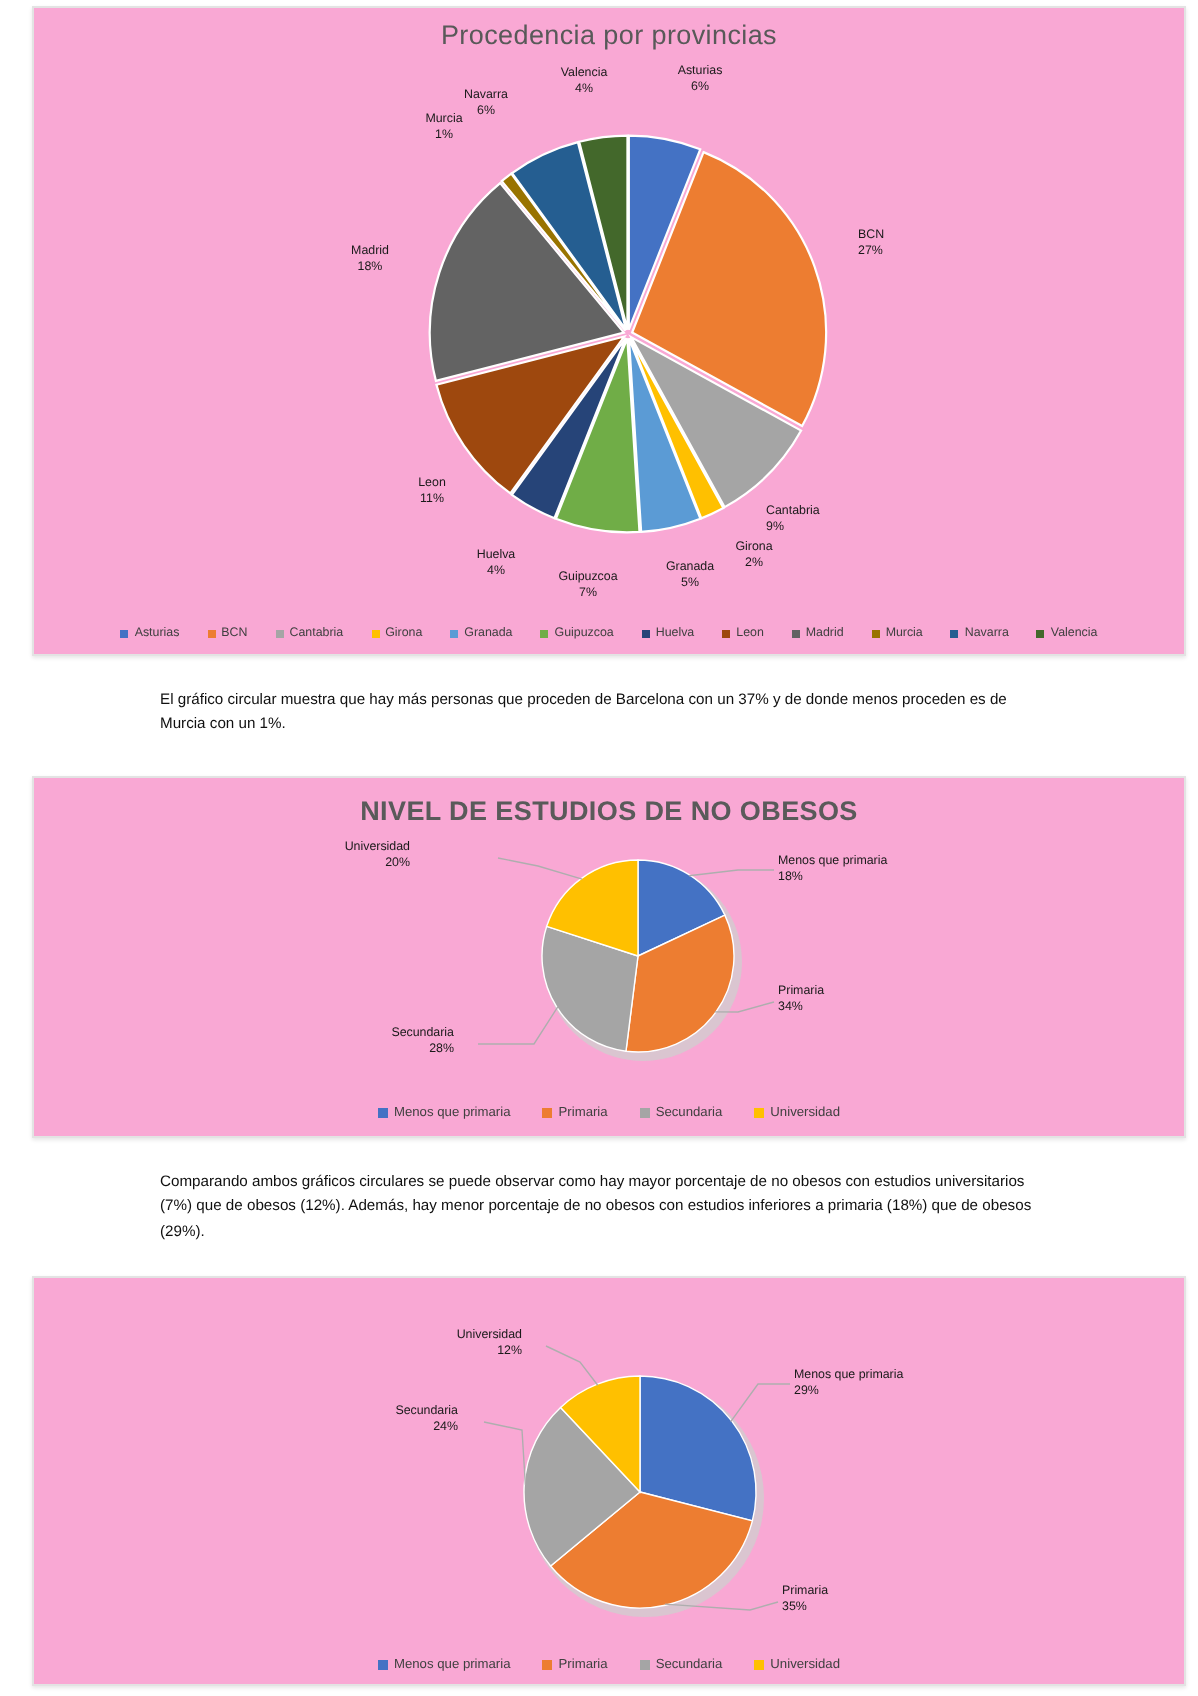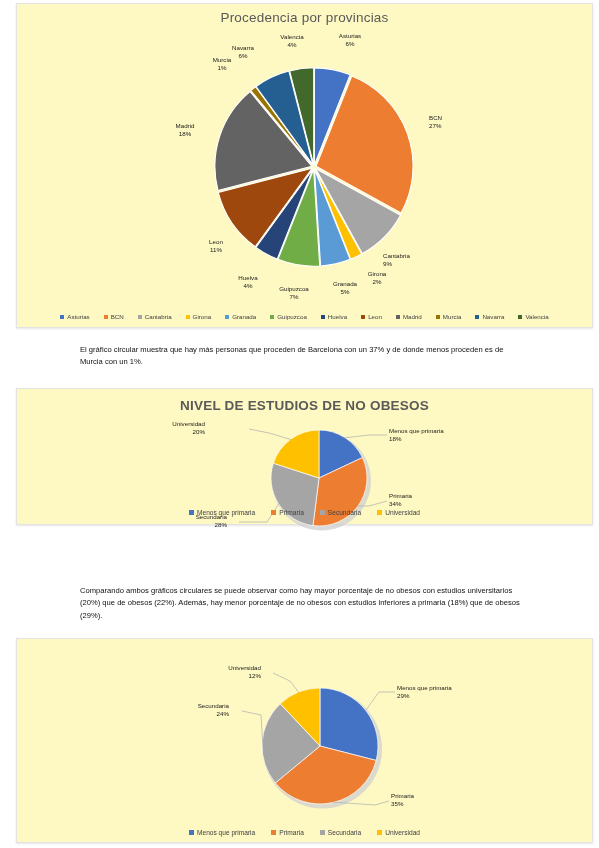--- a/index.html
+++ b/index.html
@@ -3,27 +3,27 @@
 <meta charset="utf-8">
 <style>
   html,body{margin:0;padding:0;}
   body{
     width:599px;height:848px;background:#ffffff;
     font-family:"Liberation Sans", sans-serif;
     color:#000;overflow:hidden;position:relative;
   }
   .chart-frame{
     position:absolute;left:16px;right:6px;
-    background:#fef9c3;
+    background:#f9a8d4;
     border:1px solid #e3e3e3;
     box-shadow:0 1px 2px rgba(0,0,0,0.10);
     box-sizing:border-box;
   }
   #chart1{top:3px;height:325px;}
-  #chart2{top:388px;height:137px;}
+  #chart2{top:388px;height:181px;}
   #chart3{top:638px;height:205px;}
 
   .chart-title{
     position:absolute;left:0;right:0;text-align:center;
     letter-spacing:.2px;
   }
   #t1{top:6px;font-size:13.5px;color:#595959;font-weight:400;}
   #t2{top:9px;font-size:13.5px;color:#5a5a5a;font-weight:700;}
   #t3{top:9px;font-size:13.5px;color:#1f3864;font-weight:700;}
 
@@ -231,21 +231,21 @@
         <span class="lg-sw" style="background: rgb(165, 165, 165);"></span>
         <span class="lg-tx">Secundaria</span>
       </div>
       <div class="lg-item">
         <span class="lg-sw" style="background: rgb(255, 192, 0);"></span>
         <span class="lg-tx">Universidad</span>
       </div>
     </div>
 </div>
 
-<div class="para" id="p2">Comparando ambos gráficos circulares se puede observar como hay mayor porcentaje de no obesos con estudios universitarios (20%) que de obesos (22%). Además, hay menor porcentaje de no obesos con estudios inferiores a primaria (18%) que de obesos (29%).</div>
+<div class="para" id="p2">Comparando ambos gráficos circulares se puede observar como hay mayor porcentaje de no obesos con estudios universitarios (7%) que de obesos (12%). Además, hay menor porcentaje de no obesos con estudios inferiores a primaria (18%) que de obesos (29%).</div>
 
 <div class="chart-frame" id="chart3">
   <div class="plot" id="plot3">
       <svg width="587" height="203" viewBox="0 0 587 203" style="position: absolute; left: 0px; top: 0px;">
         <ellipse cx="305.5" cy="110" rx="59.5" ry="59.5" fill="#cfcfcf" opacity="0.75"></ellipse>
         <path d="M 303 107 L 303 49 A 58 58 0 0 1 359.17782334546064 121.42401345556156 Z" fill="#4472C4" stroke="#ffffff" stroke-width="0.7"></path>
         <path d="M 303 107 L 359.17782334546064 121.42401345556156 A 58 58 0 0 1 258.3102319190042 143.970591405424 Z" fill="#ED7D31" stroke="#ffffff" stroke-width="0.7"></path>
         <path d="M 303 107 L 258.3102319190042 143.970591405424 A 58 58 0 0 1 263.29626785613607 64.7198196095581 Z" fill="#A5A5A5" stroke="#ffffff" stroke-width="0.7"></path>
         <path d="M 303 107 L 263.29626785613607 64.7198196095581 A 58 58 0 0 1 303.00000000000006 49 Z" fill="#FFC000" stroke="#ffffff" stroke-width="0.7"></path>
         <polyline points="348.3707008106121,71.80687697924608 362,53 378,53" fill="none" stroke="#aeaeae" stroke-width="0.7"></polyline>

